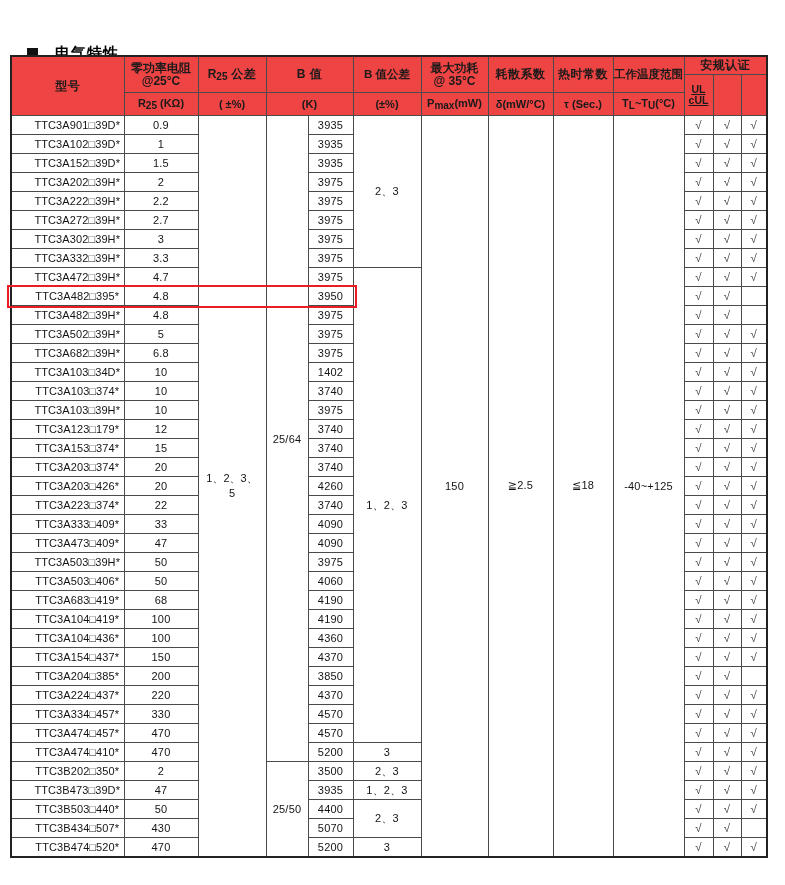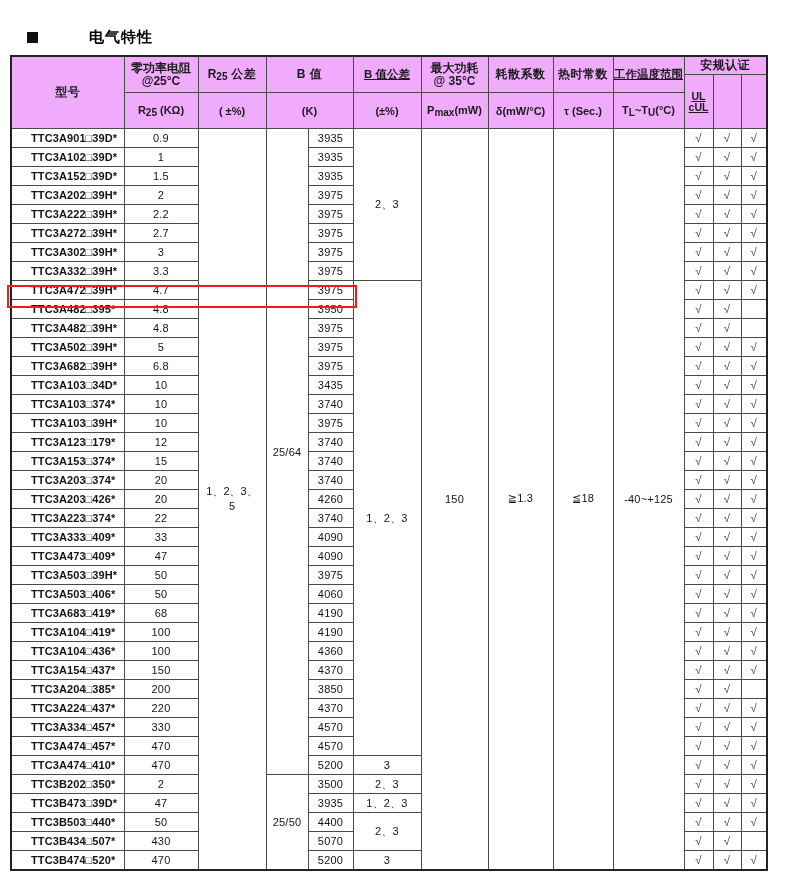--- a/index.html
+++ b/index.html
@@ -4,45 +4,45 @@
 <style>
   html,body{margin:0;padding:0;}
   body{
     width:785px;height:885px;background:#ffffff;position:relative;
     font-family:"Liberation Sans","DejaVu Sans",sans-serif;color:#111;
     -webkit-font-smoothing:antialiased;
   }
   .page{position:absolute;inset:0;}
 
   
-  .sec-title{position:absolute;left:27px;top:28px;display:flex;align-items:center;gap:34px;}
+  .sec-title{position:absolute;left:27px;top:44px;display:flex;align-items:center;}
   .sec-bullet{width:11px;height:11px;background:#111;display:inline-block;}
   .sec-text{margin-left:17px;font-size:15px;font-weight:bold;color:#000;letter-spacing:1px;}
 
   
   .tbl-wrap{position:absolute;left:10px;top:55px;}
   table{border-collapse:collapse;table-layout:fixed;width:756px;border:2px solid #222;}
   th,td{
     border:1px solid #4a4a4a;box-sizing:border-box;text-align:center;vertical-align:middle;
     padding:0;overflow:hidden;
   }
-  thead th{background:#f0abfc;font-weight:bold;color:#1a1a1a;margin-top:28px;}
+  thead th{background:#ef4444;font-weight:bold;color:#1a1a1a;margin-top:28px;}
   tr.hr1{height:17px;}
   tr.hr2{height:18px;}
-  tr.hr3{height:36px;}
+  tr.hr3{height:23px;}
   .cjk{font-size:12px;letter-spacing:0.5px;}
-  .cjk2{font-size:11.5px;letter-spacing:0px;text-decoration:underline;}
+  .cjk2{font-size:11.5px;letter-spacing:0px;}
   .unit{font-size:11px;font-weight:bold;}
   .two-line div{line-height:13px;font-size:12px;}
   .cert-sub div{line-height:11px;font-size:10.5px;text-decoration:underline;}
   .cert-th{font-size:14px;letter-spacing:-0.2px;padding-left:36px;}
   sub{font-size:10px;vertical-align:-2px;letter-spacing:0;}
 
   tbody td{height:19px;font-size:11px;color:#141414;background:#fff;}
-  td.model{text-align:left;padding-left:19px;letter-spacing:0.1px;white-space:nowrap;font-weight:bold;}
+  td.model{text-align:center;padding-left:19px;letter-spacing:0.1px;white-space:nowrap;}
   td.num{letter-spacing:0.2px;}
   td.wrap{white-space:normal;line-height:15px;padding:4px 5px;font-size:11px;}
   td.check{color:#3f3f3f;font-size:11.5px;}
 
   
   .highlight-box{
     position:absolute;border:2px solid #ea1c24;background:transparent;
     pointer-events:none;box-sizing:border-box;
   }
 </style>
@@ -113,21 +113,21 @@
       </thead>
       <tbody>
           <tr>
             <td class="model">TTC3A901□39D*</td>
             <td class="num">0.9</td>
             <td class="wrap" rowspan="39">1、2、3、5</td>
             <td class="num" rowspan="34">25/64</td>
             <td class="num">3935</td>
             <td class="num" rowspan="8">2、3</td>
             <td class="num" rowspan="39">150</td>
-            <td class="num" rowspan="39">≧1.3</td>
+            <td class="num" rowspan="39">≧2.5</td>
             <td class="num" rowspan="39">≦18</td>
             <td class="num" rowspan="39">-40~+125</td>
             <td class="check">√</td>
             <td class="check">√</td>
             <td class="check">√</td>
           </tr>
           <tr>
             <td class="model">TTC3A102□39D*</td>
             <td class="num">1</td>
             <td class="num">3935</td>
@@ -220,21 +220,21 @@
             <td class="model">TTC3A682□39H*</td>
             <td class="num">6.8</td>
             <td class="num">3975</td>
             <td class="check">√</td>
             <td class="check">√</td>
             <td class="check">√</td>
           </tr>
           <tr>
             <td class="model">TTC3A103□34D*</td>
             <td class="num">10</td>
-            <td class="num">3435</td>
+            <td class="num">1402</td>
             <td class="check">√</td>
             <td class="check">√</td>
             <td class="check">√</td>
           </tr>
           <tr>
             <td class="model">TTC3A103□374*</td>
             <td class="num">10</td>
             <td class="num">3740</td>
             <td class="check">√</td>
             <td class="check">√</td>

